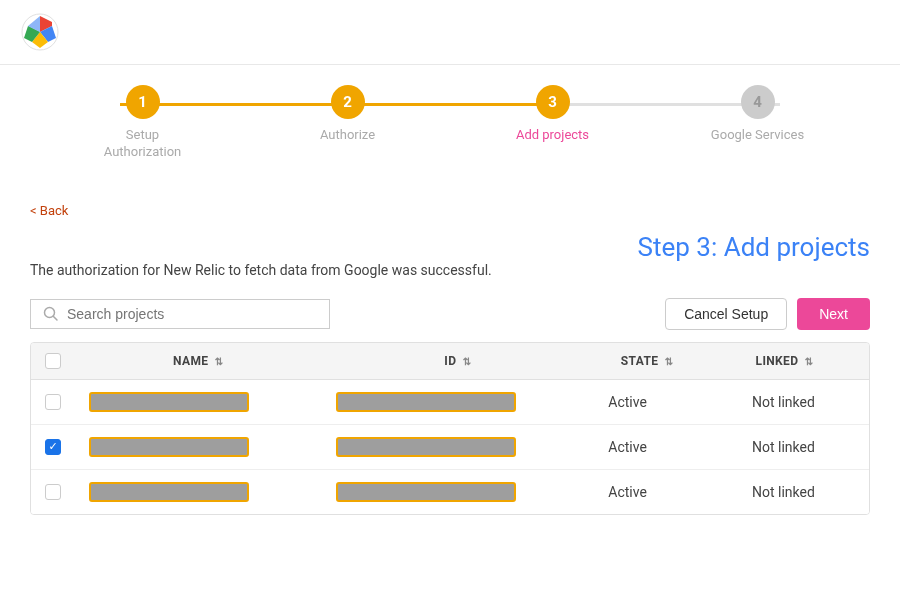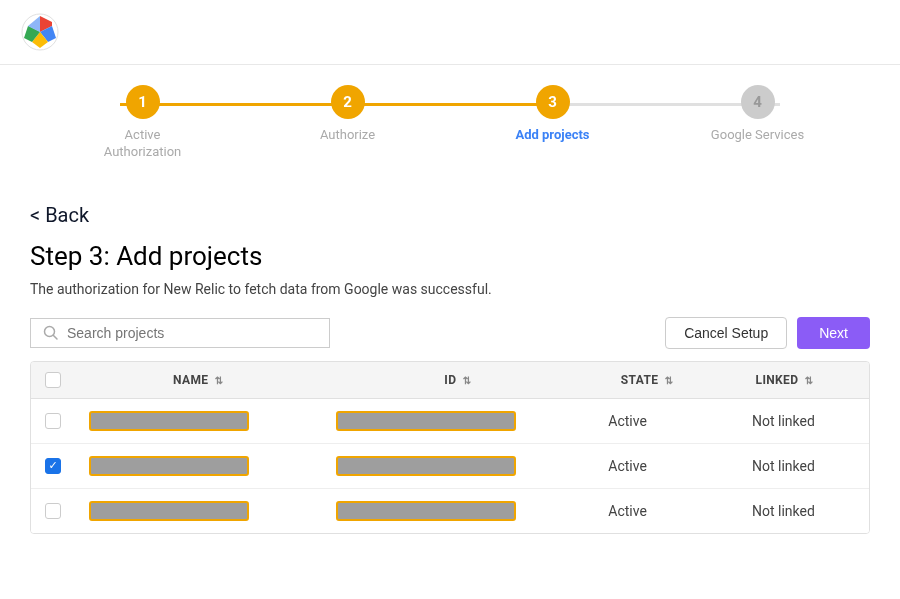--- a/index.html
+++ b/index.html
@@ -79,41 +79,41 @@
     .step-circle.active { background: #f0a500; }
     .step-circle.inactive { background: #ccc; color: #999; }
     .step-label {
       font-size: 13px;
       color: #aaa;
       text-align: center;
       line-height: 1.3;
       max-width: 100px;
     }
     .step-label.active-label {
-      color: #3b82f6;
-      font-weight: 700;
+      color: #ec4899;
+      font-weight: 400;
     }
 
     
     .content {
       padding: 16px 30px;
     }
     .back-link {
-      color: #0f172a;
-      font-size: 20px;
+      color: #c2410c;
+      font-size: 13px;
       cursor: pointer;
       margin-bottom: 14px;
       display: inline-block;
       margin-top: 16px;
     }
     .page-title {
       font-size: 26px;
       font-weight: 400;
-      color: #000000;
-      margin-bottom: 10px;
+      color: #3b82f6;
+      text-align: right;
     }
     .page-desc {
       font-size: 14px;
       color: #444;
       margin-bottom: 20px;
     }
 
     
     .toolbar {
       display: flex;
@@ -152,21 +152,21 @@
       border: 1px solid #ccc;
       background: #fff;
       border-radius: 4px;
       font-size: 14px;
       cursor: pointer;
       color: #333;
     }
     .btn-next {
       padding: 8px 22px;
       border: none;
-      background: #8b5cf6;
+      background: #ec4899;
       color: #fff;
       border-radius: 4px;
       font-size: 14px;
       cursor: pointer;
       font-weight: 500;
     }
 
     
     .table-wrapper {
       border: 1px solid #e0e0e0;
@@ -272,21 +272,21 @@
   </svg>
 </div>
 
 <div class="stepper">
   <div class="stepper-track">
     <div class="stepper-track-filled"></div>
   </div>
   <div class="stepper-steps">
     <div class="step">
       <div class="step-circle active">1</div>
-      <div class="step-label">Active Authorization</div>
+      <div class="step-label">Setup Authorization</div>
     </div>
     <div class="step">
       <div class="step-circle active">2</div>
       <div class="step-label">Authorize</div>
     </div>
     <div class="step">
       <div class="step-circle active">3</div>
       <div class="step-label active-label">Add projects</div>
     </div>
     <div class="step">

